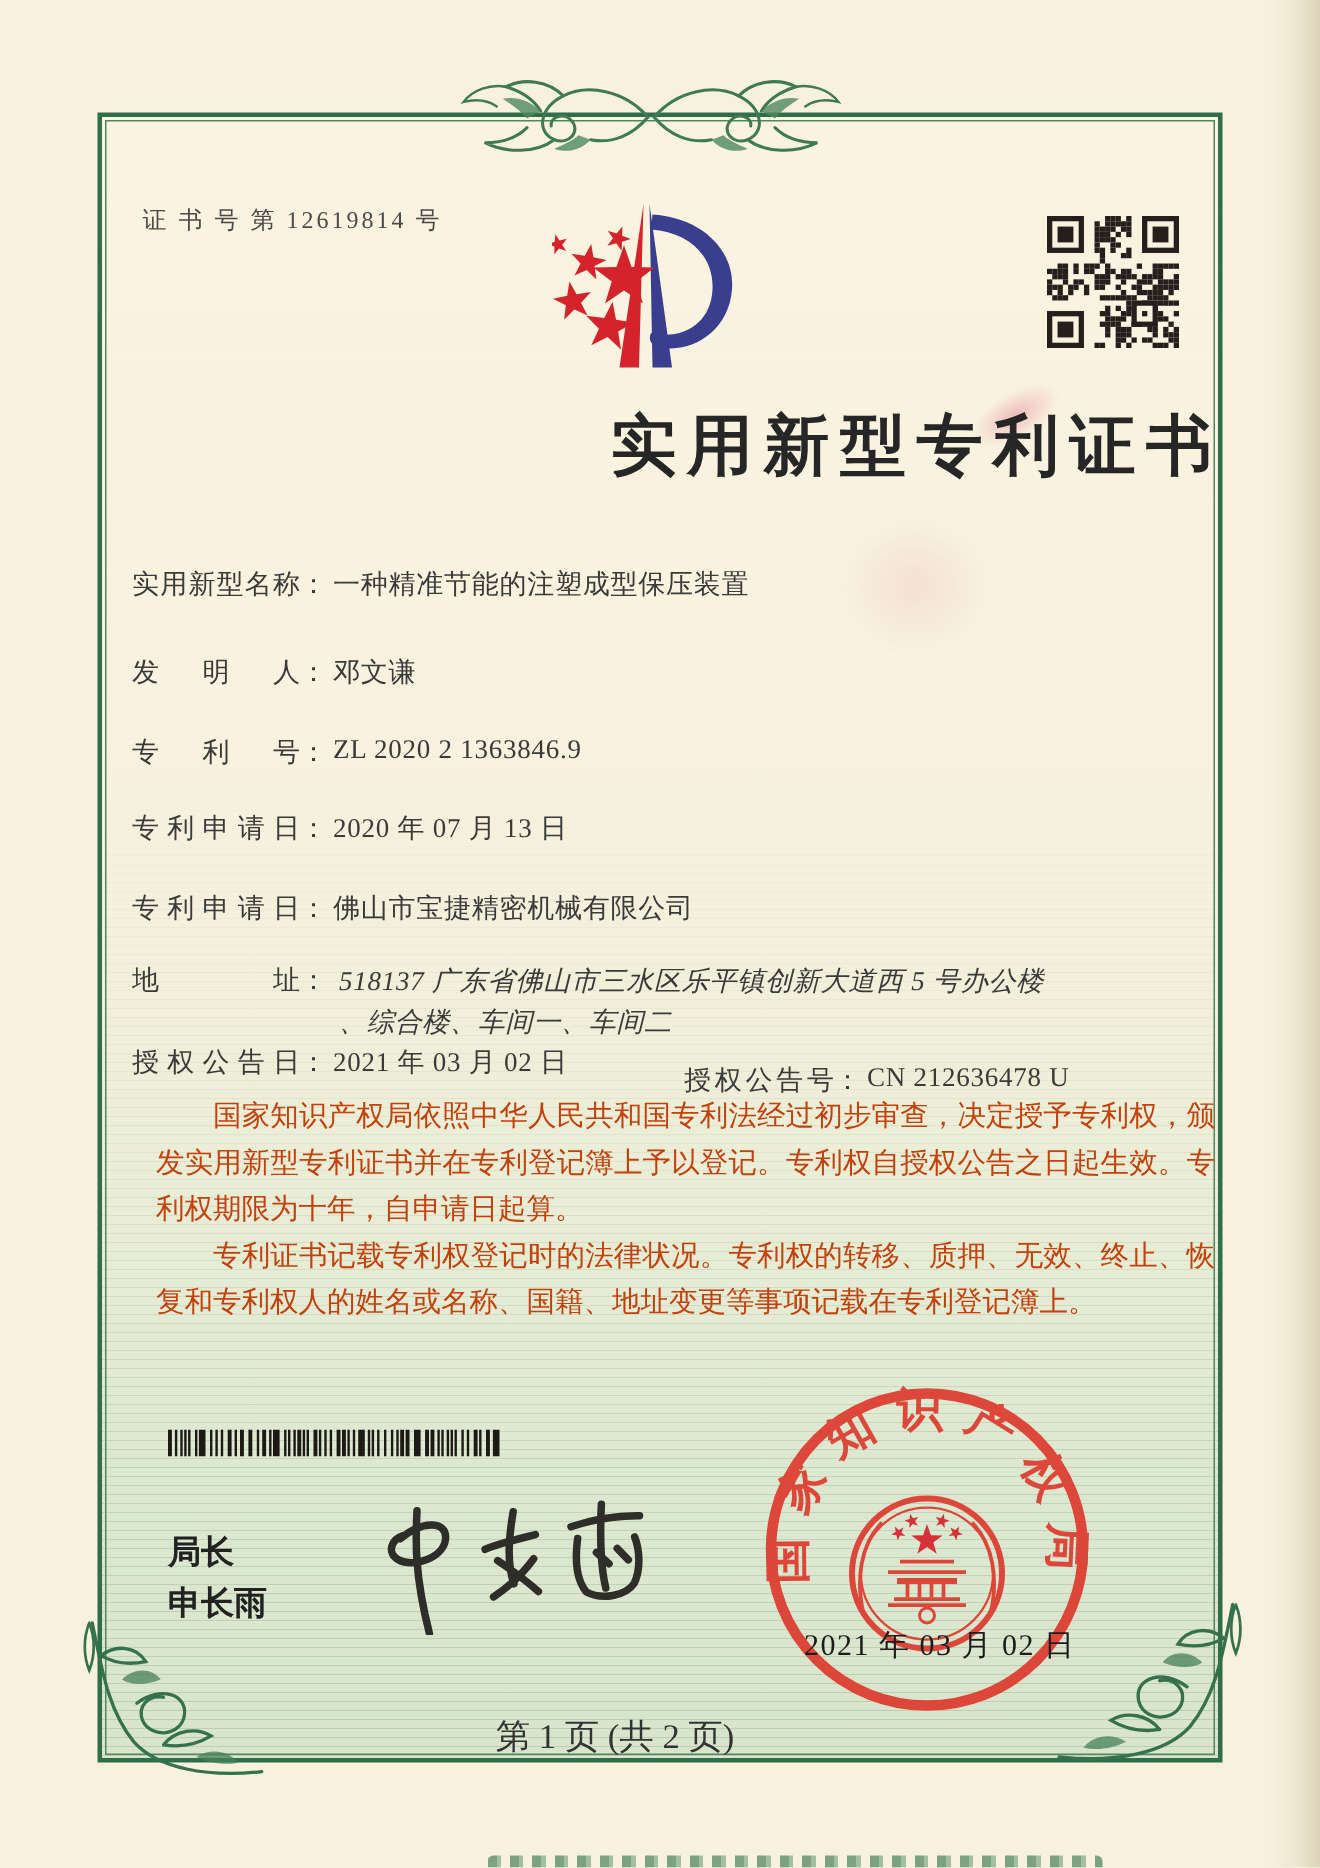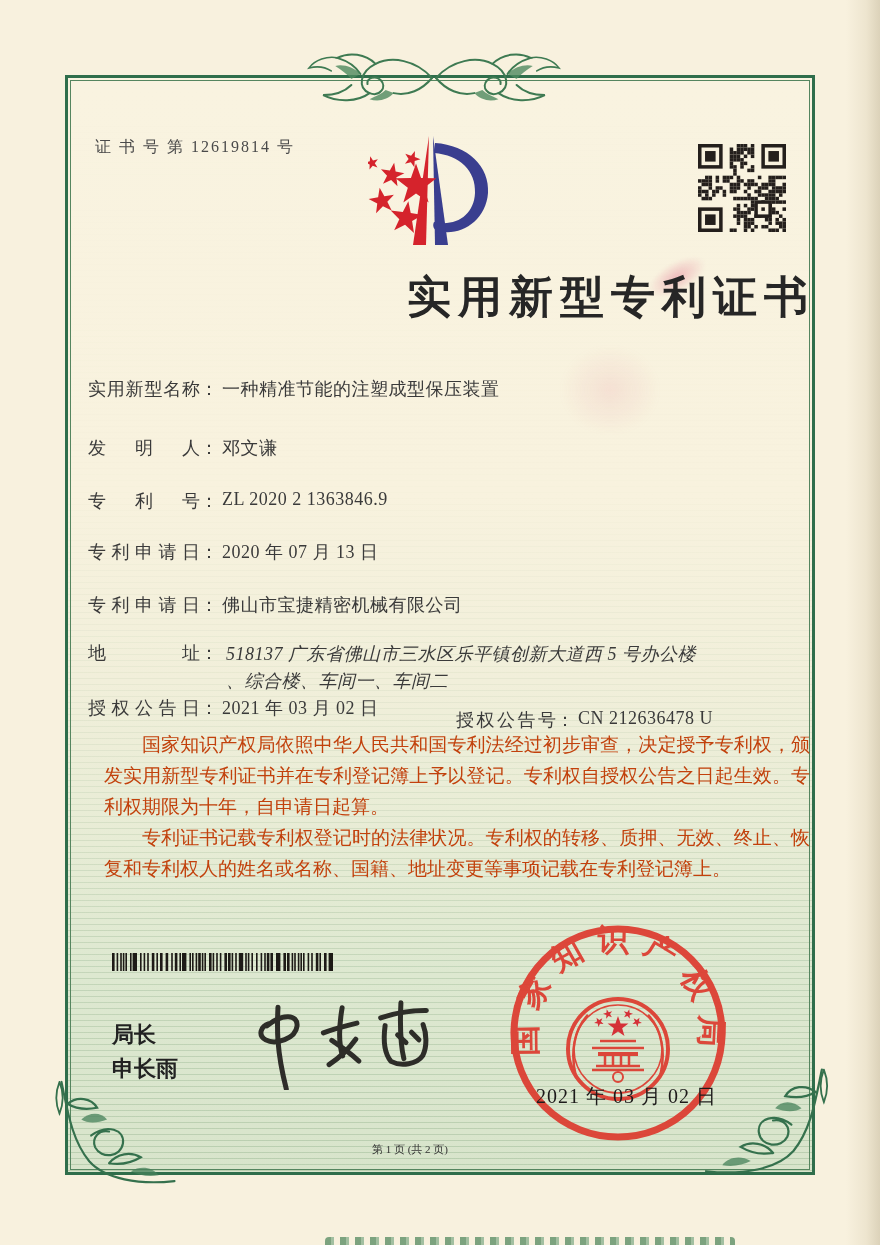--- a/index.html
+++ b/index.html
@@ -101,21 +101,21 @@
   .signature { position:absolute; left:240px; top:998px; width:205px; height:92px; }
 
   .seal { position:absolute; left:503px; top:918px; width:230px; height:230px; }
   .seal-date {
     position:absolute; left:536px; top:1083px; font-size:20px;
     color:#1d1b1b; letter-spacing:1px; white-space:nowrap;
   }
 
   .page-info {
     position:absolute; left:65px; width:750px; top:1142px; text-align:center;
-    font-size:11px; color:#333; transform:translateX(-30px);
+    font-size:23px; color:#333; transform:translateX(-30px);
   }
   .back-note {
     position:absolute; left:65px; width:750px; top:1196px; text-align:center;
     font-size:19px; color:#3a3a3a; transform:translateX(-18px); letter-spacing:2px;
   }
 </style>
 </head>
 <body>
 
 <div class="page">

